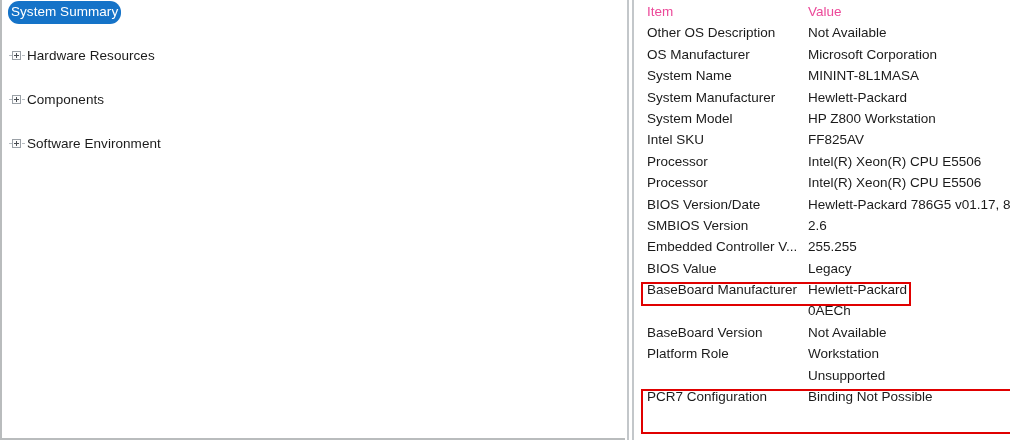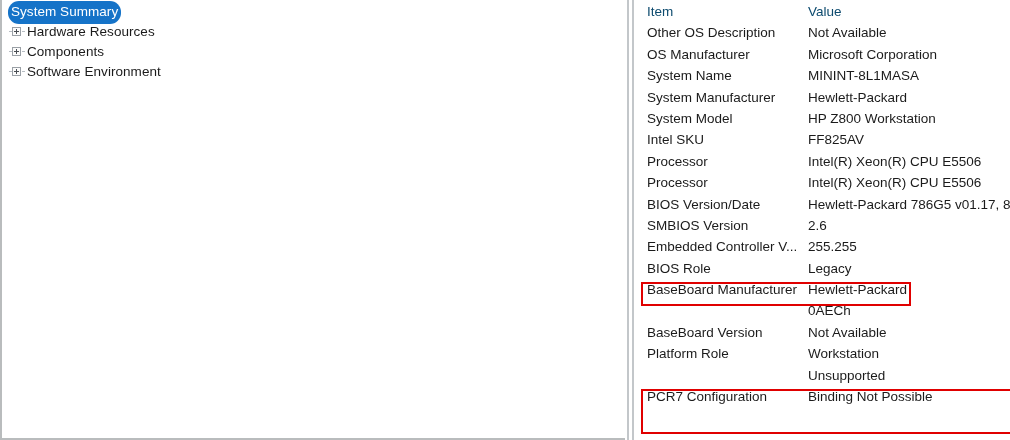--- a/index.html
+++ b/index.html
@@ -41,20 +41,21 @@
     line-height: 20px;
     display: flex;
     align-items: center;
     white-space: nowrap;
   }
   .tree-node.root {
     padding-left: 6px;
   }
   .tree-node.child {
     padding-left: 7px;
+    margin-top: 24px;
   }
   .tree-label {
     font-size: 13.5px;
     color: #1b1b1b;
     letter-spacing: 0.05px;
   }
   .tree-node.selected .tree-label {
     background: #1573c8;
     color: #ffffff;
     padding: 1px 3px 2px 3px;
@@ -173,21 +174,21 @@
     left: 171px;
     top: 0;
     width: 440px;
     overflow: hidden;
     white-space: nowrap;
     font-size: 13.5px;
     color: #1b1b1b;
   }
   .row.header .cell-item,
   .row.header .cell-value {
-    color: #0c4a6e;
+    color: #ec4899;
   }
 
   
   .annot {
     position: absolute;
     border: 2px solid #e00000;
     box-sizing: border-box;
     pointer-events: none;
     background: transparent;
   }
@@ -285,21 +286,21 @@
         </div>
         <div class="row">
           <span class="cell-item">SMBIOS Version</span>
           <span class="cell-value">2.6</span>
         </div>
         <div class="row">
           <span class="cell-item">Embedded Controller V...</span>
           <span class="cell-value">255.255</span>
         </div>
         <div class="row">
-          <span class="cell-item">BIOS Role</span>
+          <span class="cell-item">BIOS Value</span>
           <span class="cell-value">Legacy</span>
         </div>
         <div class="row">
           <span class="cell-item">BaseBoard Manufacturer</span>
           <span class="cell-value">Hewlett-Packard</span>
         </div>
         <div class="row">
           <span class="cell-value">0AECh</span>
         </div>
         <div class="row">

